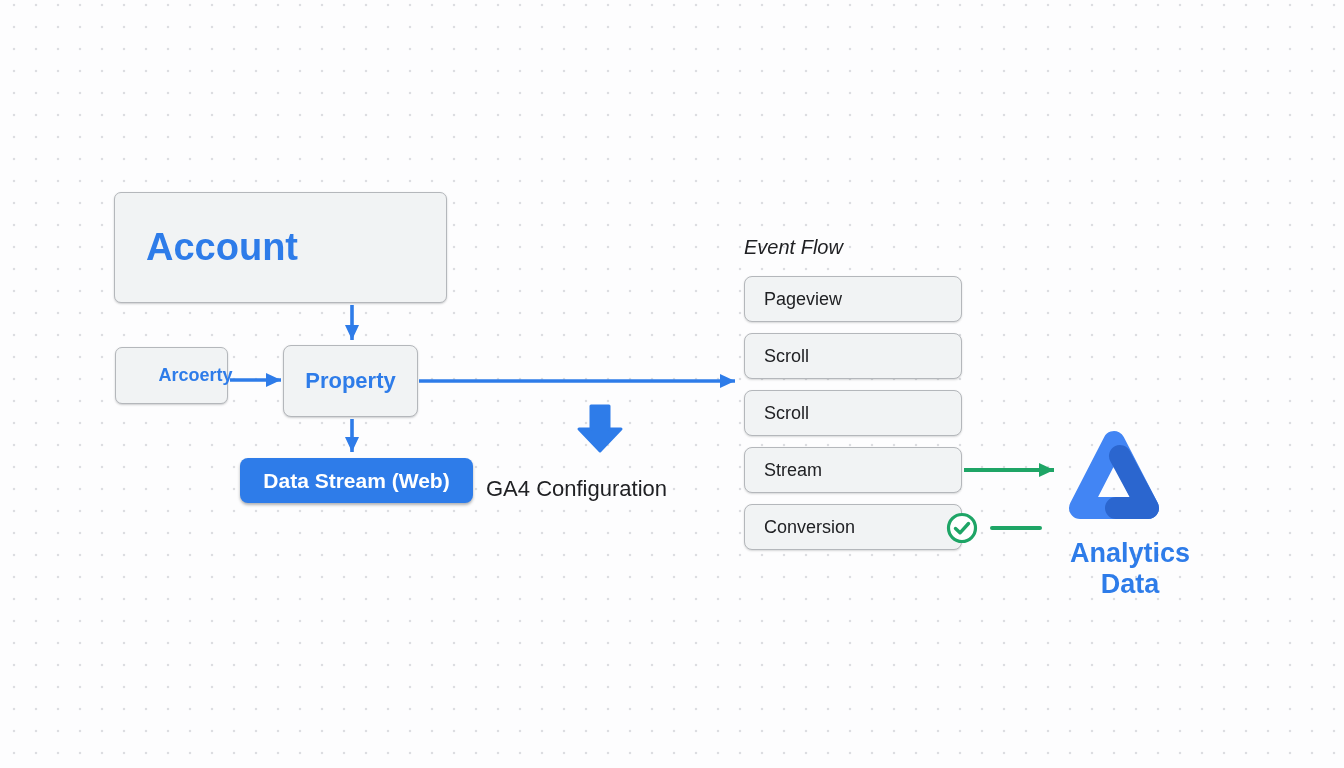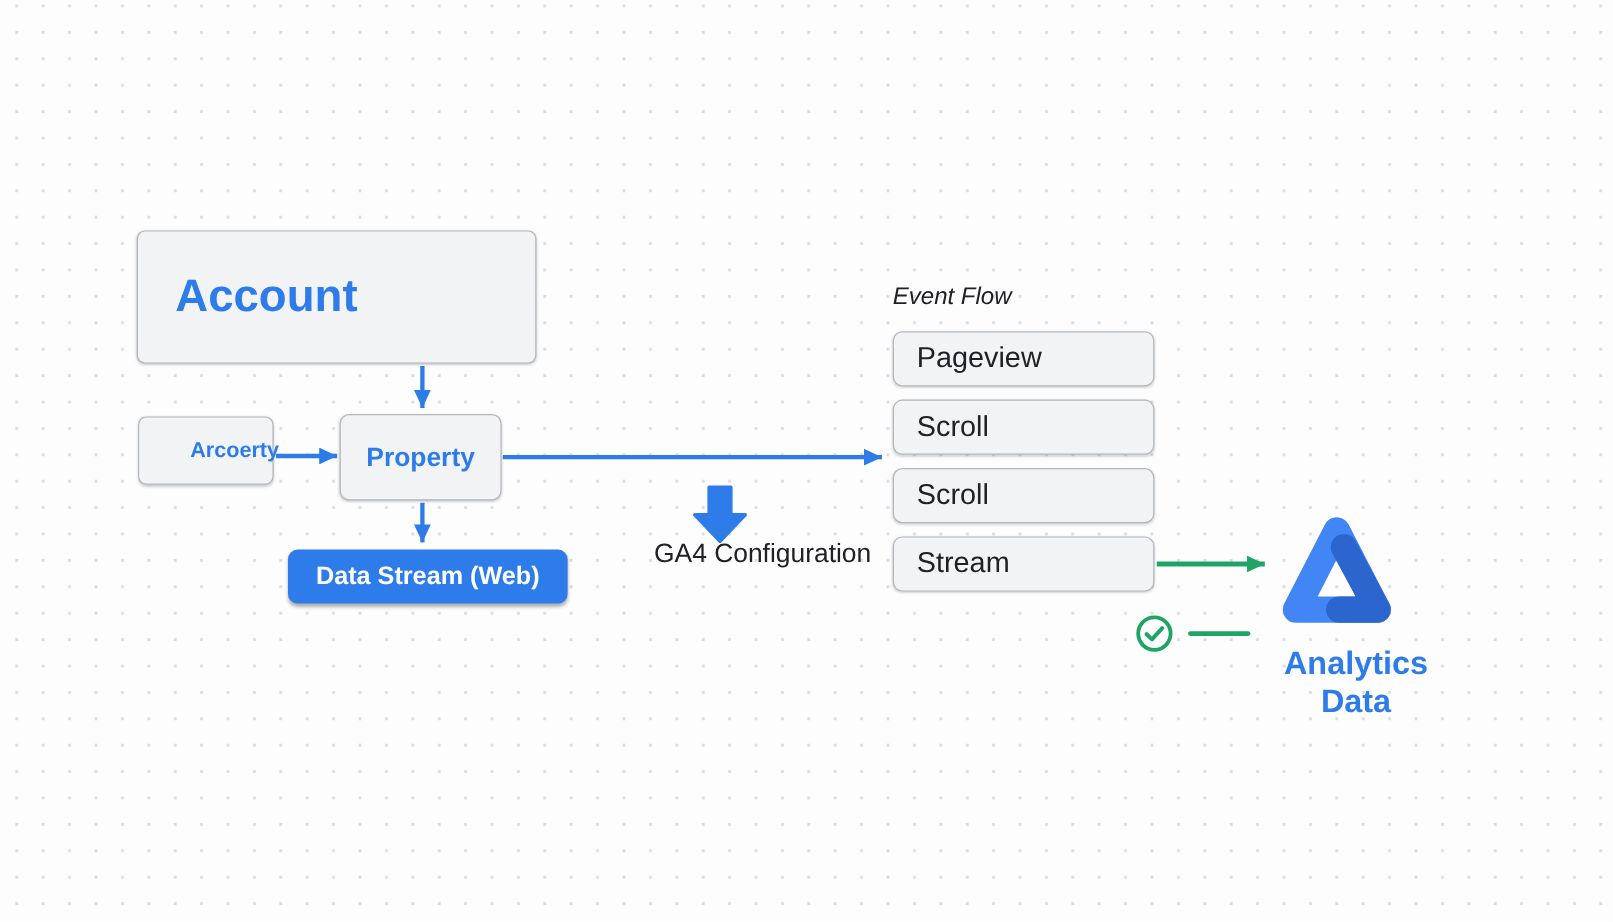--- a/index.html
+++ b/index.html
@@ -28,34 +28,34 @@
   }
   .node-account{left:114px;top:192px;width:333px;height:111px;border-radius:7px;padding-left:31px;font-size:38px;}
   .node-arcoerty{left:115px;top:347px;width:113px;height:57px;border-radius:7px;justify-content:center;font-size:18px;padding-left:48px;}
   .node-property{left:283px;top:345px;width:135px;height:72px;border-radius:8px;justify-content:center;font-size:22px;}
   .node-datastream{
     left:240px;top:458px;width:233px;height:45px;border-radius:8px;
     background:var(--blue);border:none;justify-content:center;
     color:#fff;font-size:21px;box-shadow:0 2px 3px rgba(32,33,36,.35);
   }
   .ga4-label{
-    position:absolute;left:486px;top:448px;width:240px;text-align:right;
+    position:absolute;left:486px;top:476px;width:240px;text-align:left;
     color:var(--dark-text);font-size:22px;font-weight:400;
   }
   .ef-title{
     position:absolute;left:744px;top:236px;
     color:var(--dark-text);font-size:20px;font-weight:400;font-style:italic;
   }
   .ef-list{position:absolute;left:744px;top:276px;width:218px;}
   .ef-item{
     box-sizing:border-box;width:218px;height:46px;margin-bottom:11px;
     background:var(--box-fill);border:1.5px solid var(--box-border);border-radius:8px;
     box-shadow:0 1px 2px rgba(60,64,67,.2);
     display:flex;align-items:center;padding-left:19px;
-    color:var(--dark-text);font-size:24px;font-weight:400;
+    color:var(--dark-text);font-size:18px;font-weight:400;
   }
   .check-badge{position:absolute;left:945px;top:511px;width:34px;height:34px;}
   .logo{position:absolute;left:1062px;top:424px;width:104px;height:104px;}
   .analytics-label{
     position:absolute;left:1040px;top:538px;width:180px;text-align:center;
     color:var(--blue);font-size:27px;font-weight:bold;
   }
   .blue-line{stroke:var(--blue);stroke-width:3.6px;fill:none;}
   .green-line{stroke:var(--green);stroke-width:4px;fill:none;}
   .blue-head{fill:var(--blue);}
@@ -118,20 +118,23 @@
     </div>
     <div class="ef-item">
       <span>Scroll</span>
     </div>
     <div class="ef-item">
       <span>Scroll</span>
     </div>
     <div class="ef-item">
       <span>Stream</span>
     </div>
+    <div class="ef-item">
+      <span>Conversion</span>
+    </div>
   </div>
 
   <svg class="check-badge" viewBox="0 0 34 34" xmlns="http://www.w3.org/2000/svg">
     <circle class="chk-ring" cx="17" cy="17" r="13.5"></circle>
     <path class="chk-mark" d="M10.5,17.5 L15,21.8 L23.5,12.5"></path>
   </svg>
 
   <svg class="logo" viewBox="0 0 104 104" xmlns="http://www.w3.org/2000/svg">
     <polygon class="tri-light" points="52,18 86,84 18,84" fill="none"></polygon>
     <polyline class="tri-dark" points="58,32 86,84 54,84" fill="none"></polyline>

